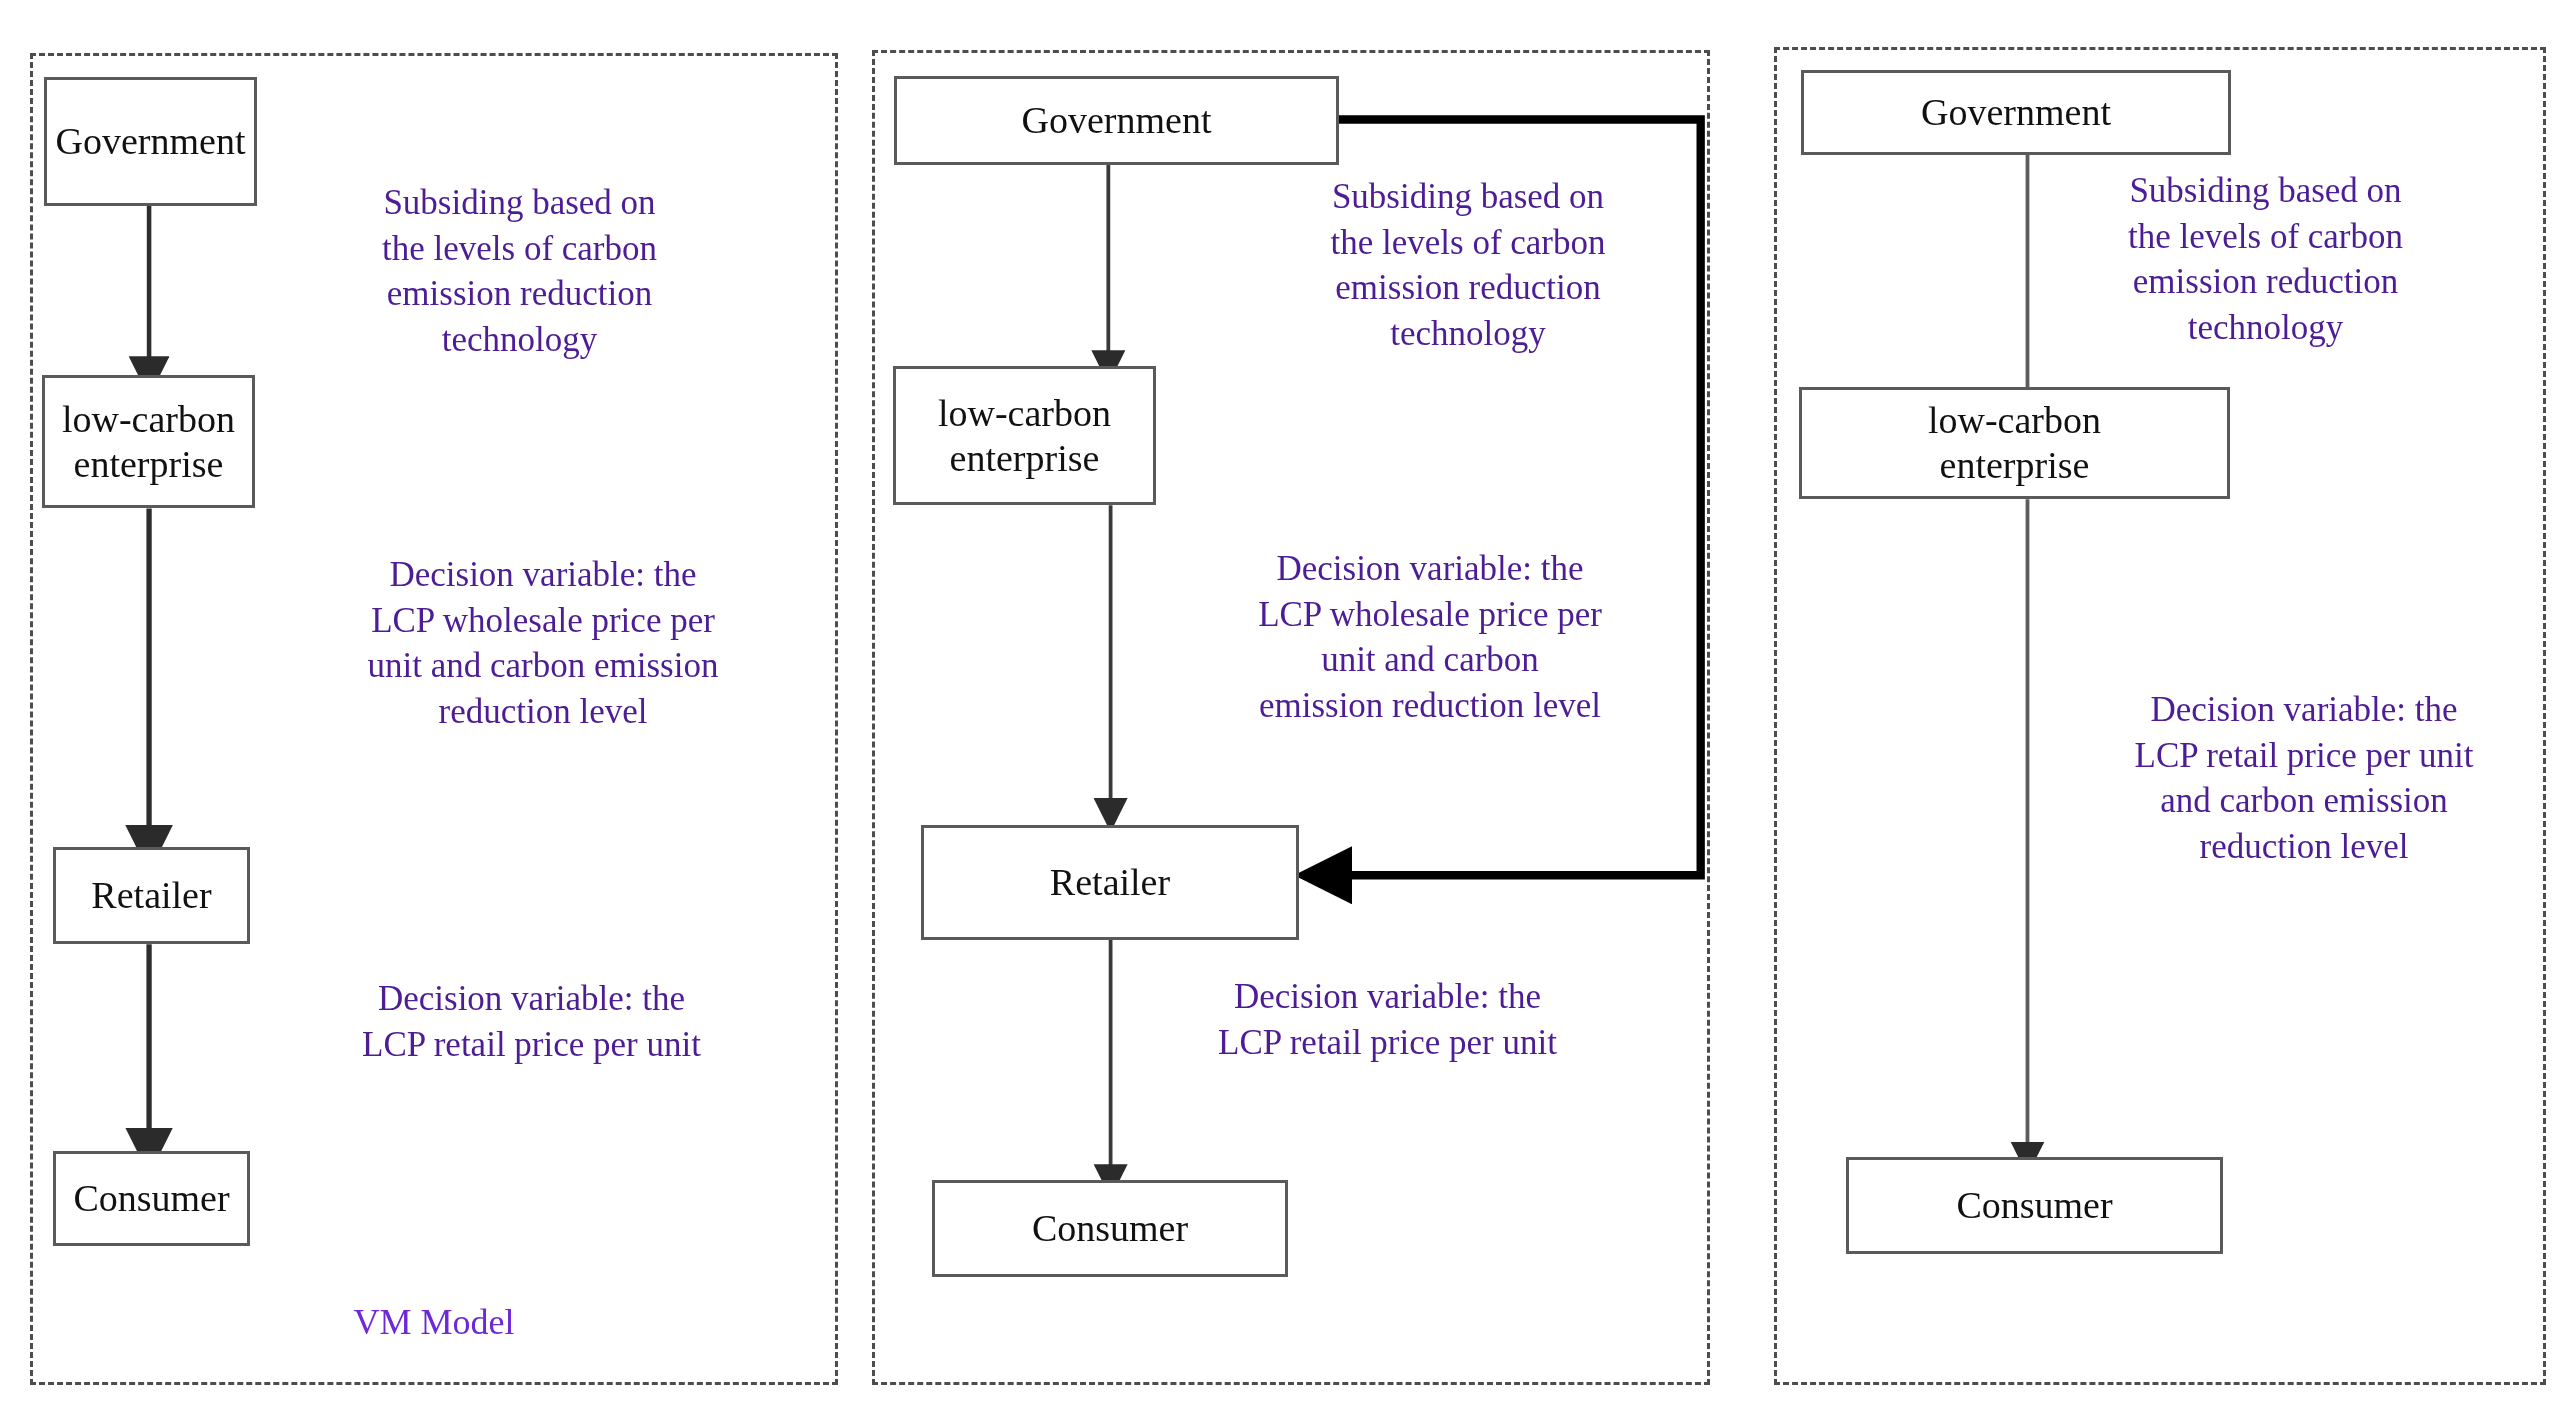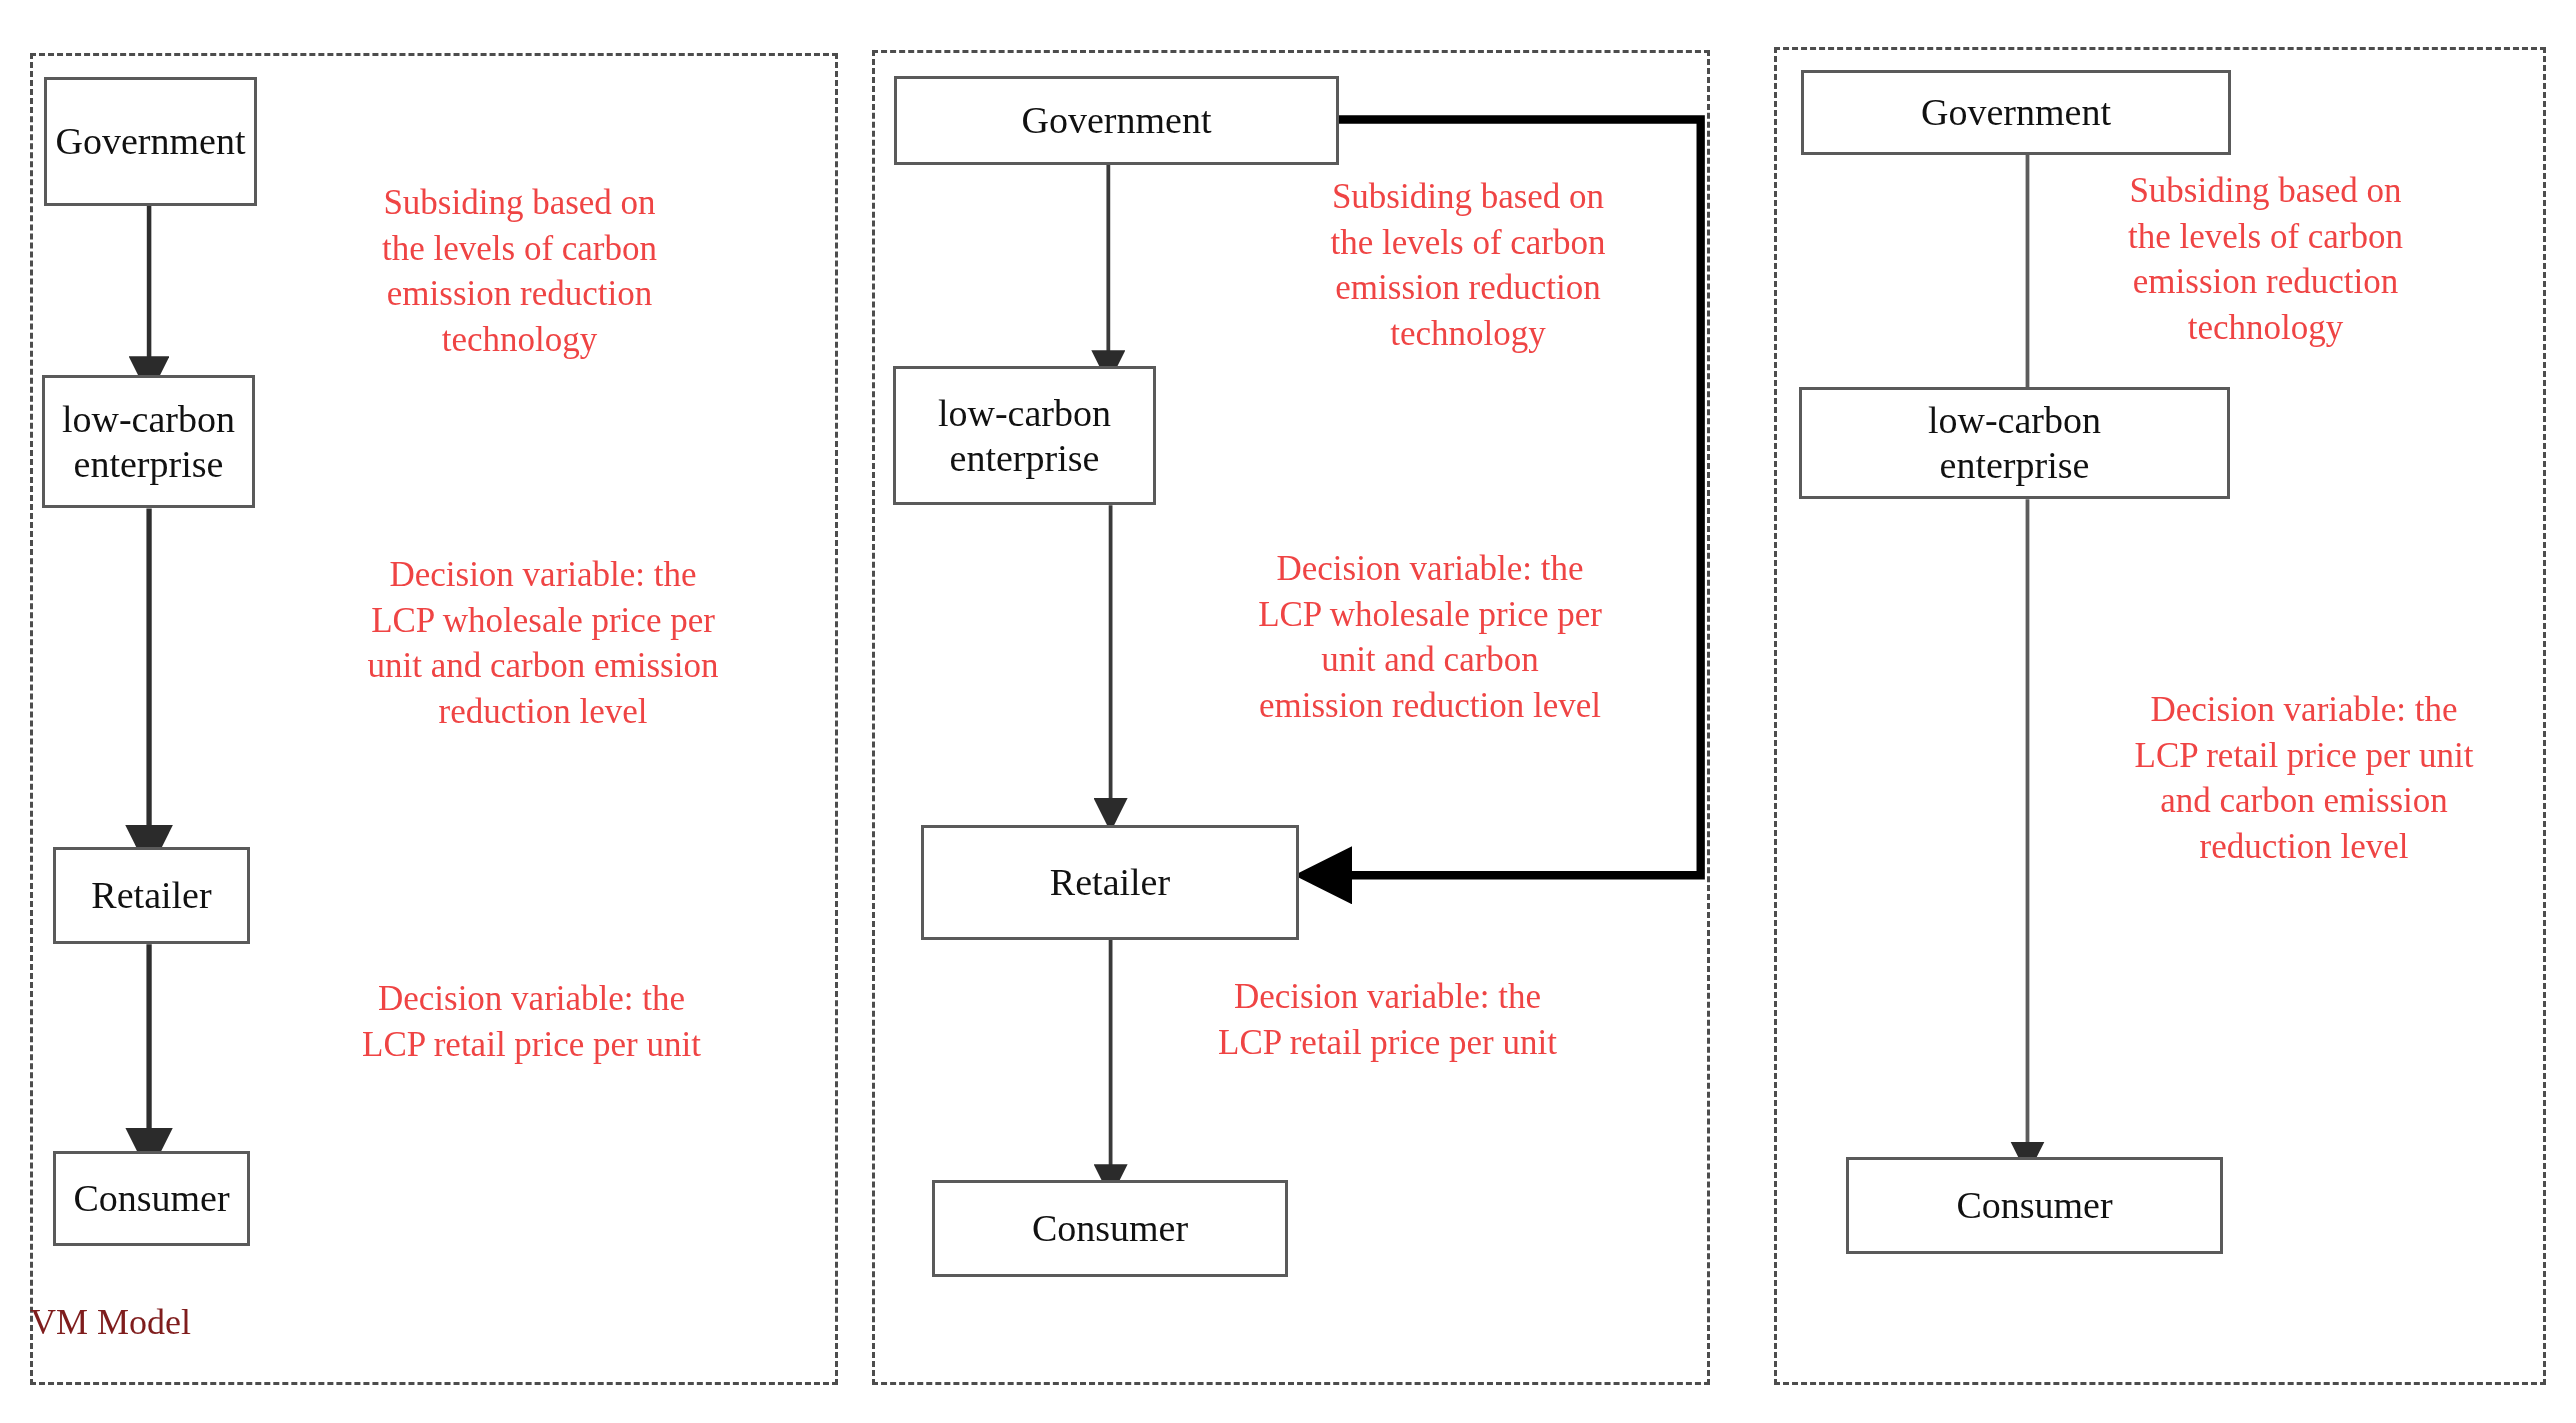--- a/index.html
+++ b/index.html
@@ -34,28 +34,29 @@
     line-height: 1.18;
     z-index: 5;
   }
   .node-label {
     display: block;
     white-space: pre-line;
   }
   .edge-label {
     position: absolute;
     text-align: center;
-    color: #ef4444;
+    color: #4c1d95;
     line-height: 1.30;
     white-space: pre-line;
     z-index: 4;
   }
   .panel-caption {
     position: absolute;
-    color: #7f1d1d;
+    text-align: center;
+    color: #6d28d9;
     z-index: 4;
   }
   svg.links {
     position: absolute;
     left: 0;
     top: 0;
     width: 2576px;
     height: 1423px;
     z-index: 2;
     pointer-events: none;

